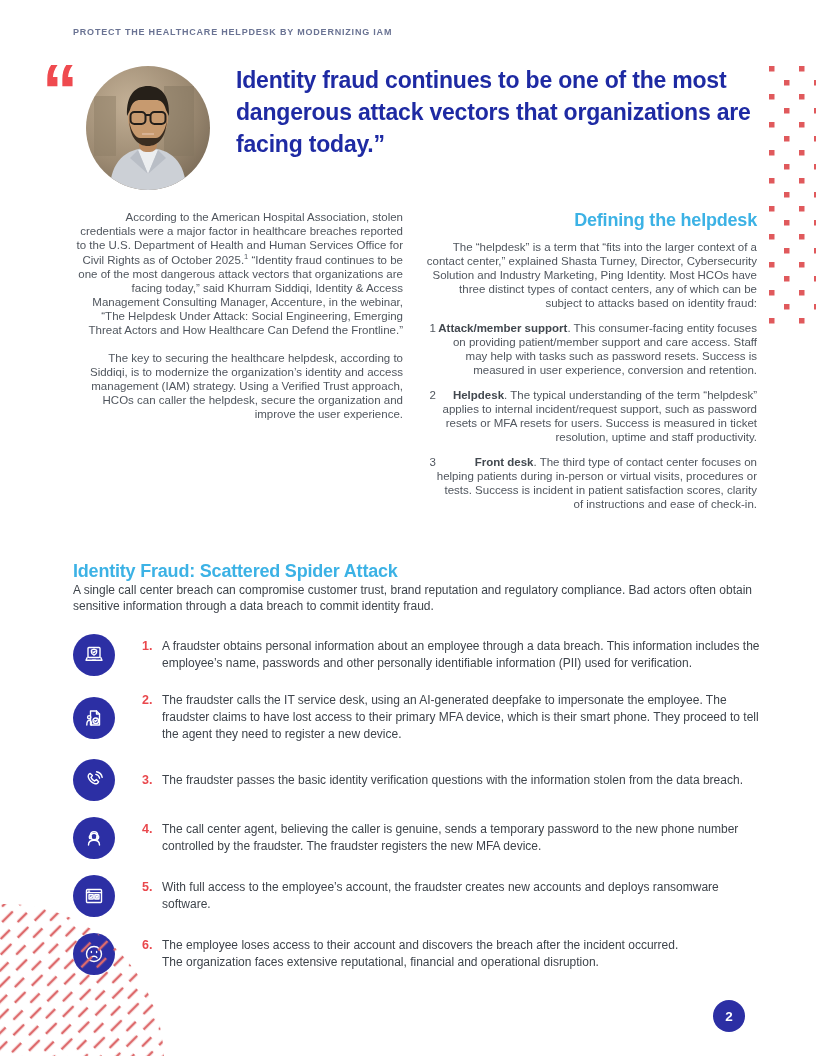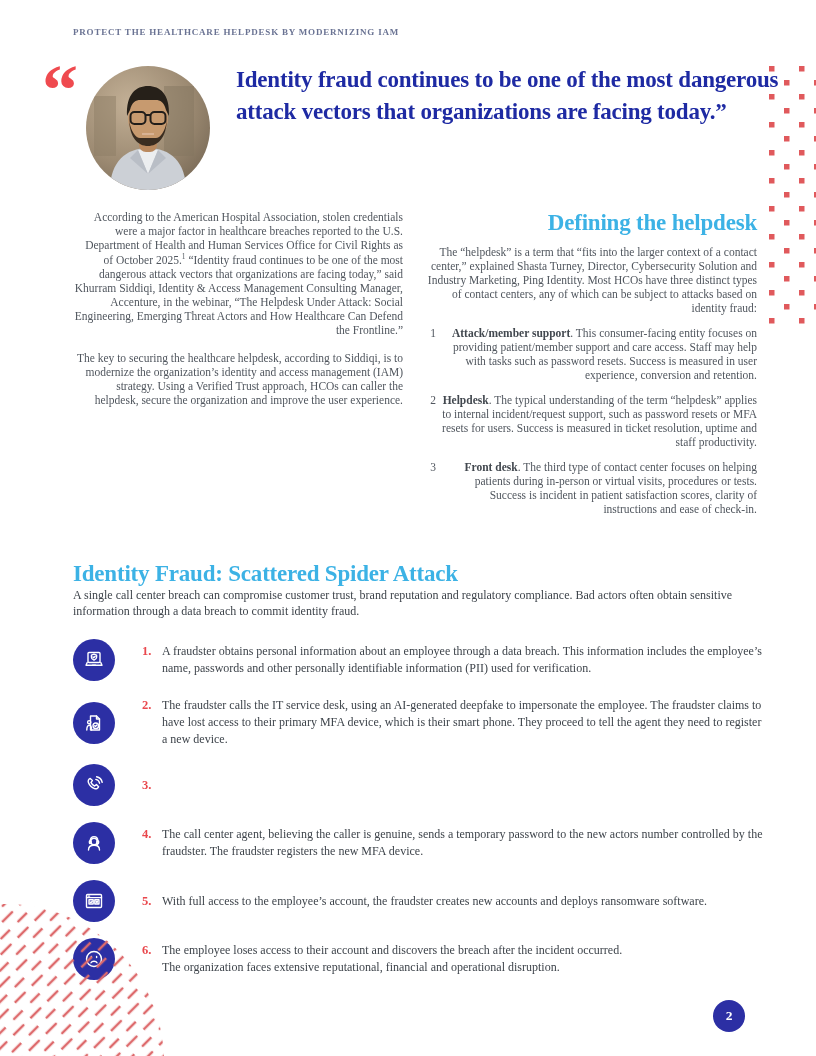--- a/index.html
+++ b/index.html
@@ -1,20 +1,20 @@
 <!DOCTYPE html>
 <html><head>
 <meta charset="utf-8">
 <style>
   * { margin:0; padding:0; box-sizing:border-box; }
   html,body { background:#e8e8e8; }
   .page {
     position:relative; width:816px; height:1056px; margin:0 auto;
     background:#ffffff; overflow:hidden;
-    font-family:Liberation Serif, serif;
+    font-family:Liberation Sans, sans-serif;
   }
   .eyebrow {
     position:absolute; left:73px; top:27px;
     font-size:9px; letter-spacing:.8px; font-weight:600; color:#6a7393;
   }
   
   .quote-row { position:absolute; left:42px; top:60px; width:716px; display:flex; }
   .qmark {
     font-size:72px; line-height:.85; font-weight:bold; color:#EF4A4F;
     width:44px; flex:0 0 44px; letter-spacing:-4px;
@@ -30,21 +30,21 @@
   }
   .qattr { margin-top:12px; font-size:9.5px; color:#3D4C96; }
   .qattr .author { font-size:10.5px; font-weight:bold; color:#20276F; letter-spacing:.4px; }
   .qattr .sep { color:#8A93B8; margin:0 5px; }
   
   .cols { position:absolute; left:73px; top:210px; width:684px; display:flex;text-align:right; }
   .col-left { width:330px; flex:0 0 330px; }
   .col-left p { font-size:11.5px; line-height:1.22; color:#50565E; margin-bottom:14px; }
   .col-left sup { font-size:7.5px; vertical-align:super; }
   .col-right { margin-left:20px; flex:1; }
-  .h-blue { font-size:23px; font-weight:800; color:#3CB2E5; letter-spacing:-.2px; }
+  .h-blue { font-size:18px; font-weight:800; color:#3CB2E5; letter-spacing:-.2px; }
   .col-right .h-blue { margin-bottom:9px; }
   .col-right .def-intro { font-size:11.5px; line-height:1.22; color:#50565E; }
   .def-item { display:flex; margin-top:11px; font-size:11.5px; line-height:1.22; color:#50565E; }
   .def-item .n { width:13px; flex:0 0 13px; }
   .def-item .lead { font-weight:bold; color:#42484F; }
   
   .spider { position:absolute; left:73px; top:561px; width:692px; }
   .spider .intro { margin-top:0; font-size:12px; line-height:1.35; color:#3E444B; }
   .steps { margin-top:20px; }
   .step { display:flex; align-items:center; margin-bottom:16px; }
@@ -180,37 +180,38 @@
       <div class="step">
         <div class="sicon">
           <svg width="24" height="24" viewBox="0 0 24 24">
             <path d="M8.2 5.4 L10.4 7.6 L9 9.4 C9.7 11 11 12.3 12.6 13 L14.4 11.6 L16.6 13.8 C16 15.4 14.2 16.2 12.6 15.6 C9.4 14.4 7.6 12.6 6.4 9.4 C5.8 7.8 6.6 6 8.2 5.4 Z"></path>
             <path d="M13.8 6.4 C15.8 6.8 17.2 8.2 17.6 10.2"></path>
             <path d="M14.6 3.8 C17.6 4.4 19.6 6.4 20.2 9.4"></path>
           </svg>
         </div>
         <div class="sbody">
           <span class="snum">3.</span>
+          <span class="stext">The fraudster passes the basic identity verification questions with the information stolen from the data breach.</span>
         </div>
       </div>
 
       <div class="step">
         <div class="sicon">
           <svg width="24" height="24" viewBox="0 0 24 24">
             <circle cx="12" cy="10.5" r="3.2"></circle>
             <path d="M6.5 19 C6.5 15.9 9 14.3 12 14.3 C15 14.3 17.5 15.9 17.5 19"></path>
             <path d="M8.2 10 C8.2 7.2 9.8 5.6 12 5.6 C14.2 5.6 15.8 7.2 15.8 10"></path>
             <rect x="7.4" y="9.6" width="1.7" height="3" rx="0.8"></rect>
             <rect x="14.9" y="9.6" width="1.7" height="3" rx="0.8"></rect>
             <path d="M15.8 12.6 C15.8 13.8 14.6 14.4 13.4 14.4"></path>
           </svg>
         </div>
         <div class="sbody">
           <span class="snum">4.</span>
-          <span class="stext">The call center agent, believing the caller is genuine, sends a temporary password to the new actors number controlled by the fraudster. The fraudster registers the new MFA device.</span>
+          <span class="stext">The call center agent, believing the caller is genuine, sends a temporary password to the new phone number controlled by the fraudster. The fraudster registers the new MFA device.</span>
         </div>
       </div>
 
       <div class="step">
         <div class="sicon">
           <svg width="24" height="24" viewBox="0 0 24 24">
             <rect x="4.5" y="5.5" width="15" height="13" rx="1"></rect>
             <path d="M4.5 8.6 L19.5 8.6"></path>
             <path d="M6.2 7.1 L7.6 7.1"></path>
             <rect x="7" y="10.8" width="4.2" height="4.2"></rect>

